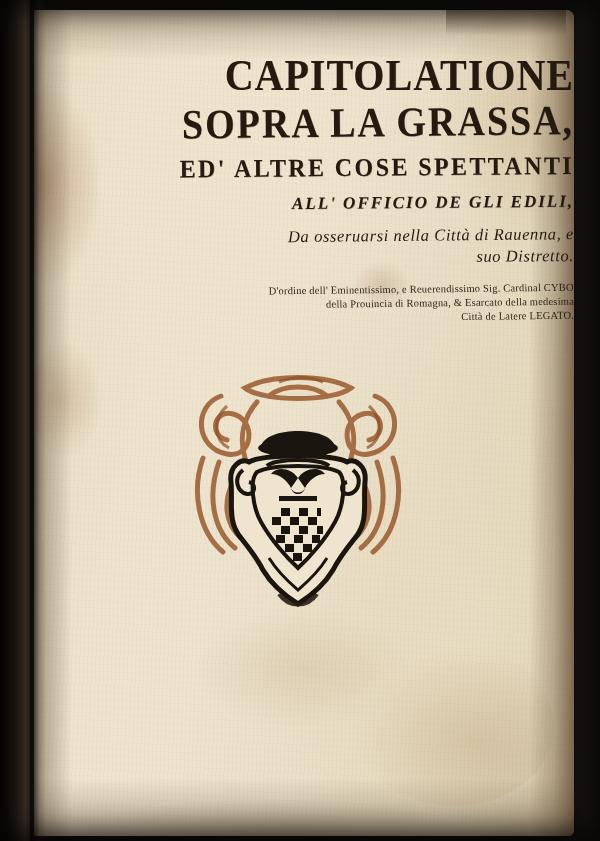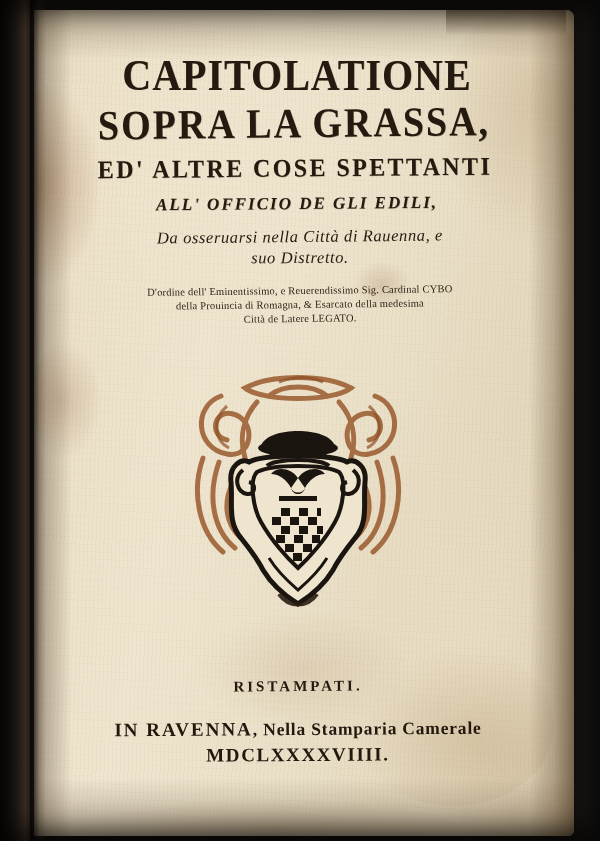--- a/index.html
+++ b/index.html
@@ -101,21 +101,21 @@
       linear-gradient(180deg, rgba(70,52,32,.30) 0%, rgba(70,52,32,0) 6%),
       linear-gradient(0deg, rgba(70,52,32,.35) 0%, rgba(70,52,32,0) 7%);
     pointer-events: none;
   }
 
   
   .text-block {
     position: absolute;
     left: 4px; right: 0;
     top: 44px;
-    text-align: center;
+    text-align: right;
     color: #21180f;
     z-index: 3;
   }
 
   .ln {
     font-family: "Liberation Serif", serif;
     font-weight: bold;
     text-transform: uppercase;
     letter-spacing: 1.5px;
     color: #251a10;
@@ -355,27 +355,20 @@
         <g fill="none" stroke="#1b1510" stroke-width="3">
           <path d="M86 196 C96 212 108 222 115 228 C122 222 134 212 144 196"></path>
         </g>
 
         <g fill="none" stroke="#2a1d12" stroke-width="4" opacity=".9">
           <path d="M96 232 C106 246 124 246 134 232"></path>
         </g>
       </svg>
     </div>
 
-    <div class="imprint">
-      <div class="imp1">RISTAMPATI.</div>
-      <div class="imp2">
-        <span class="big">IN RAVENNA</span><span>, Nella Stamparia Camerale</span>
-      </div>
-      <div class="imp3">MDCLXXXXVIIII.</div>
-    </div>
 
     <div class="edge-dark"></div>
     <div class="right-curl"></div>
     <div class="top-leaf"></div>
   </div>
 
   <div class="gutter"></div>
   <div class="gutter-edge"></div>
   <div class="outer-shadow"></div>
 </div>

